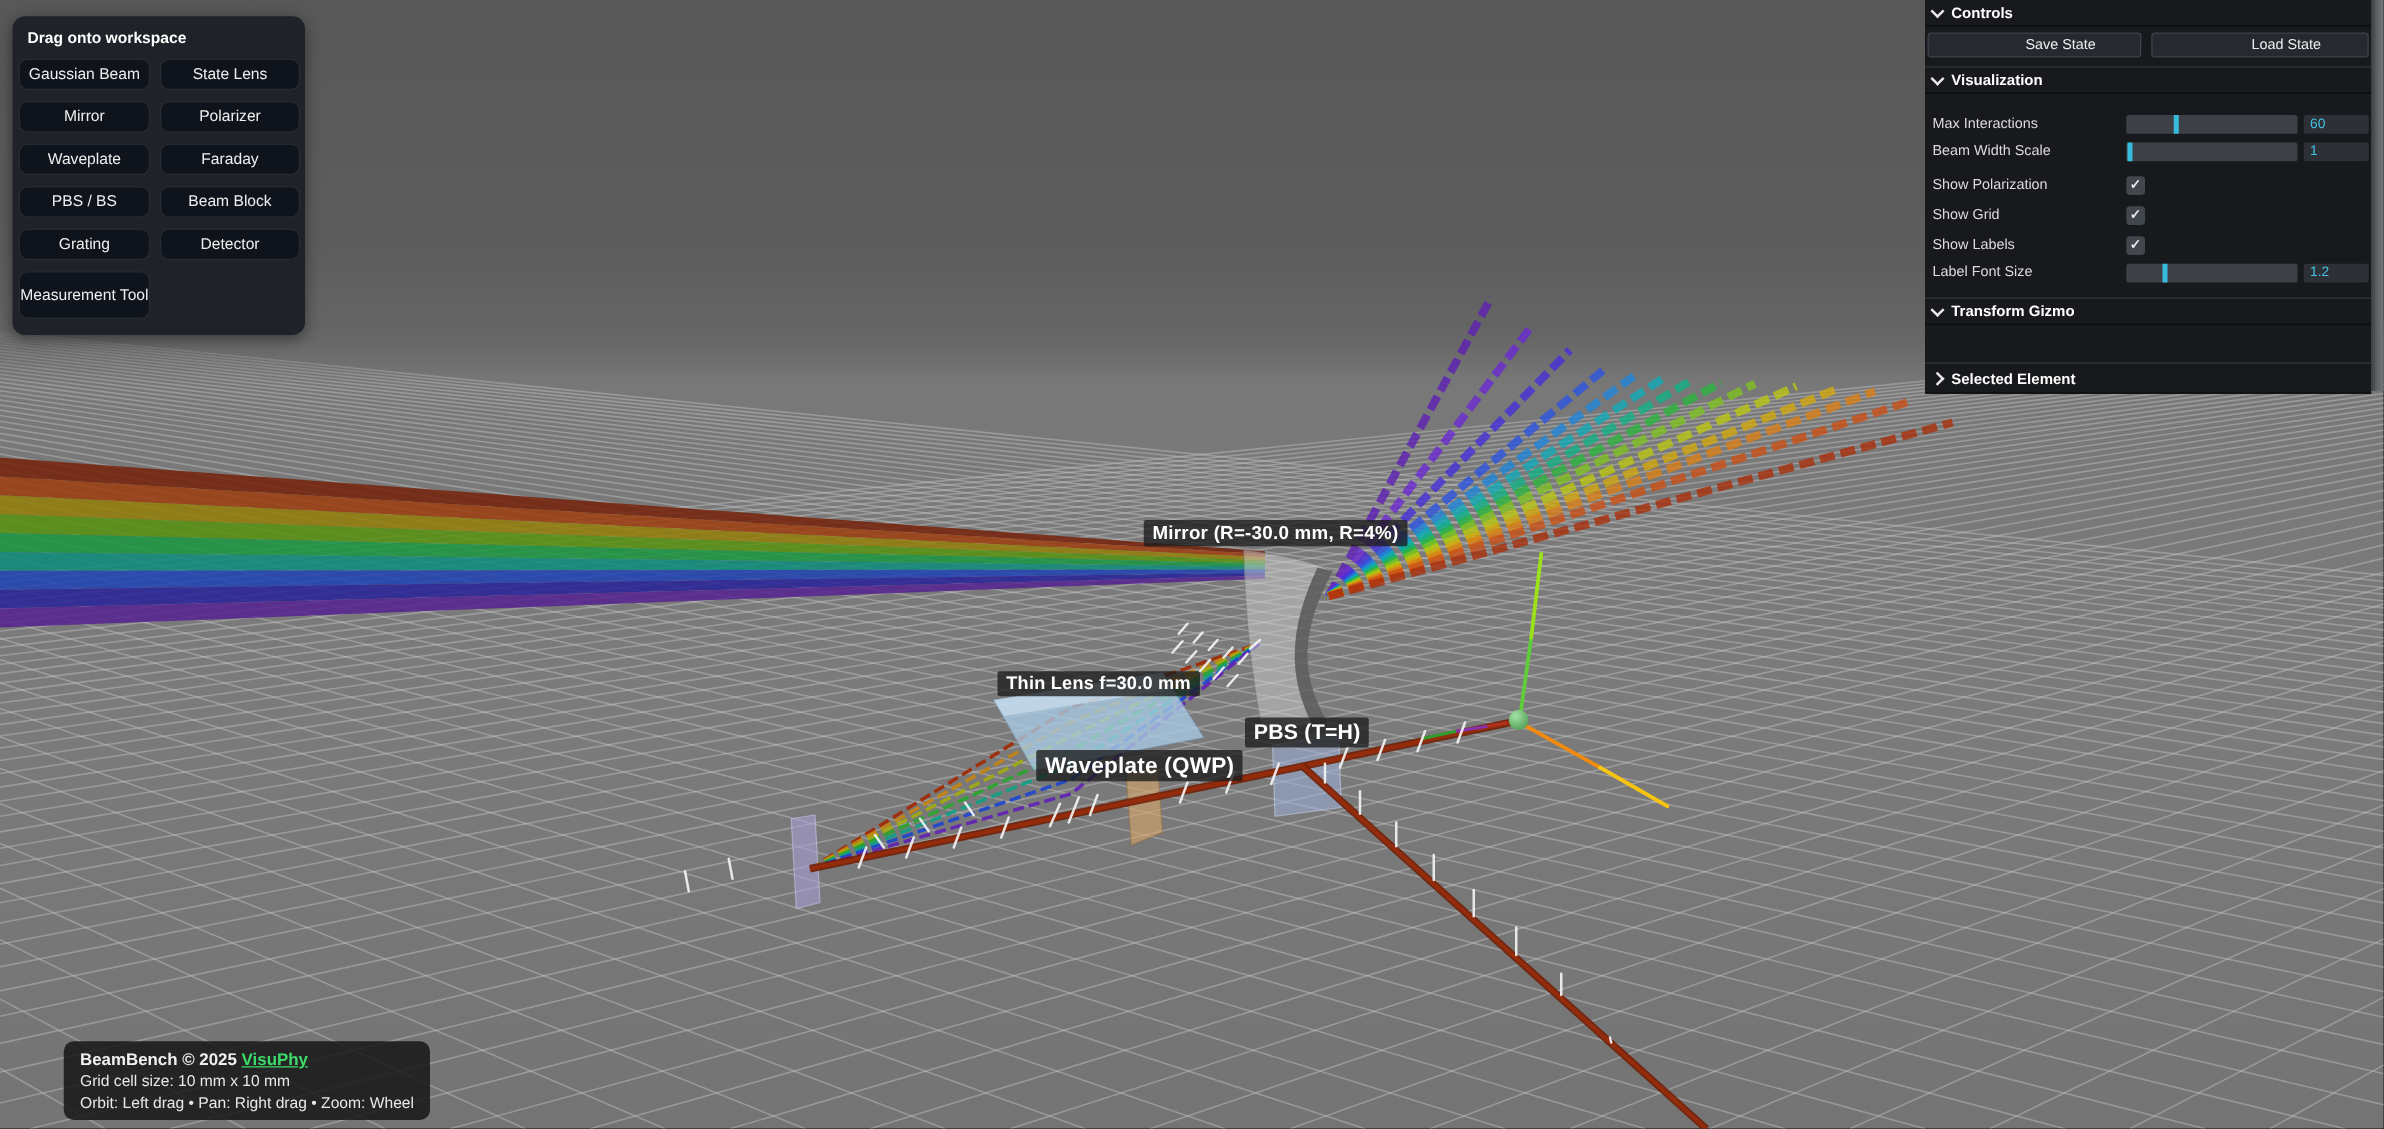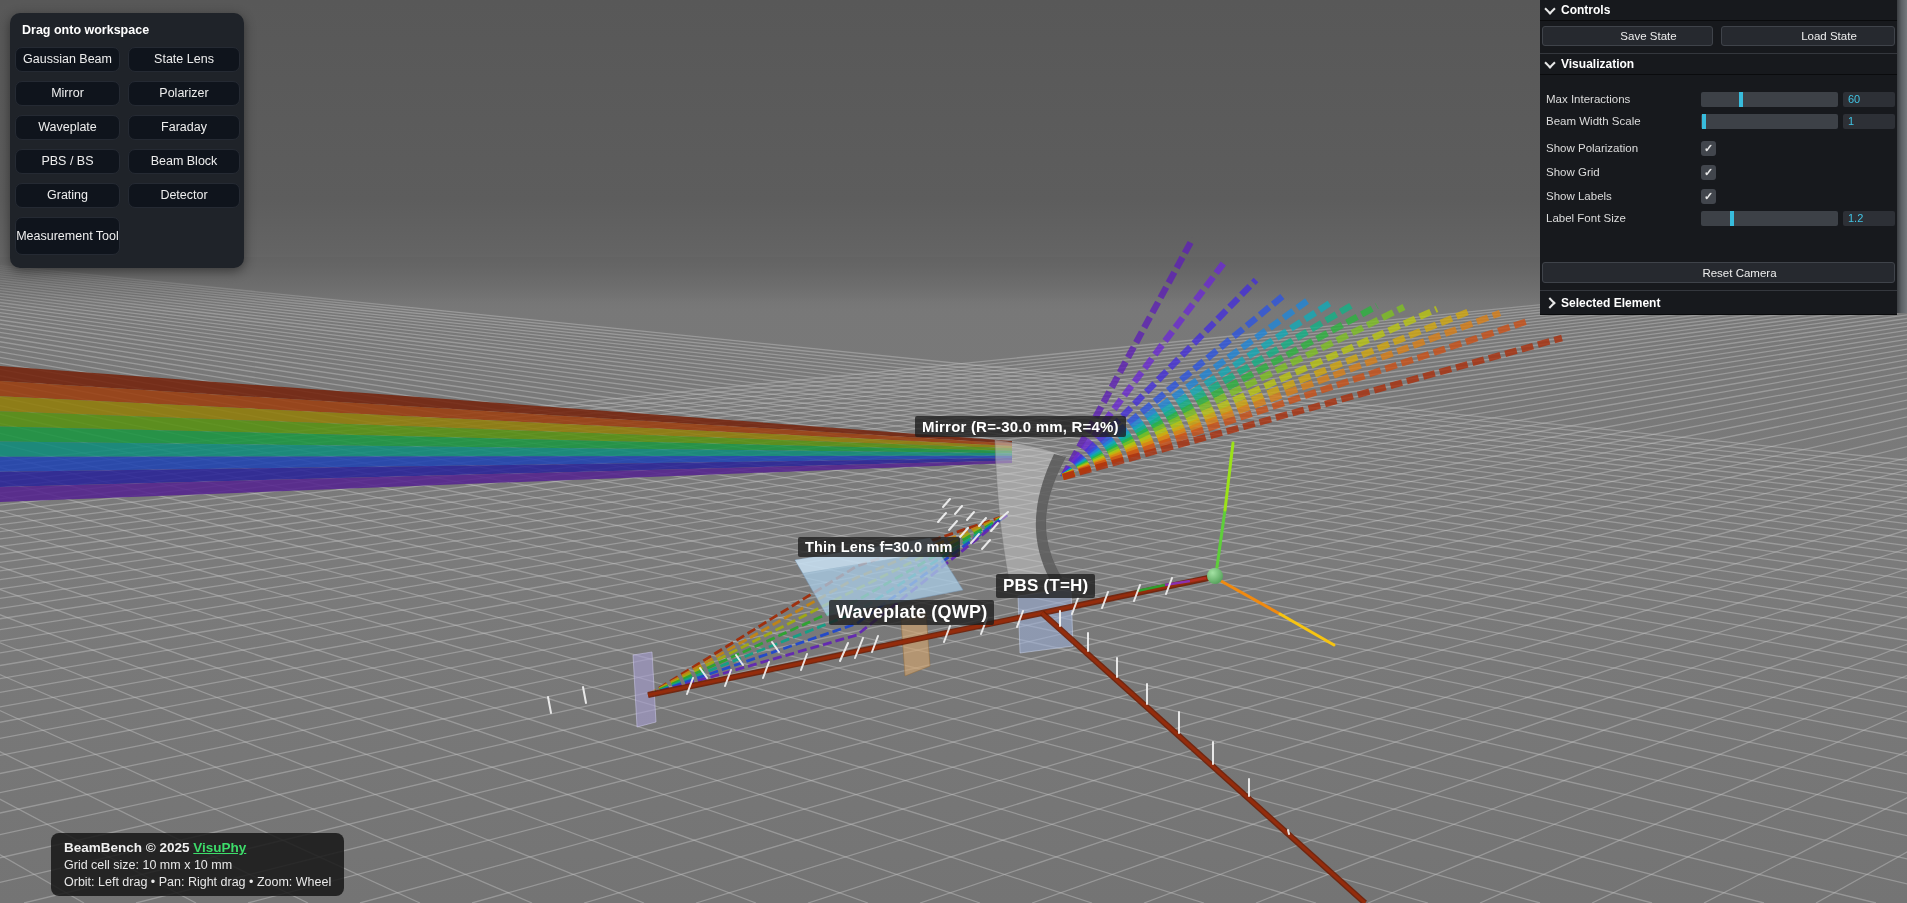--- a/index.html
+++ b/index.html
@@ -363,21 +363,24 @@
     <span class="cb" style="top:189px">
         <span class="tickmark">✓</span>
       </span>
 
     <span class="rlabel" style="top:211px">Label Font Size</span>
     <span class="track" style="top:211px">
         <span class="handle" style="left:21%"></span>
       </span>
     <span class="val" style="top:211px">1.2</span>
 
-    <div class="rbtn" style="top:262px;left:2px;width:353px;height:21px">Reset Camera</div>
+    <div class="sechdr bt" style="top:238px">
+      <span class="chev down"></span>
+      <span>Transform Gizmo</span>
+    </div>
 
     <div class="sechdr bt" style="top:290px;height:23px">
       <span class="chev right"></span>
       <span>Selected Element</span>
     </div>
   </div>
   <div class="scrollstrip"></div>
 
   <div class="infobox">
     <div class="l1">

